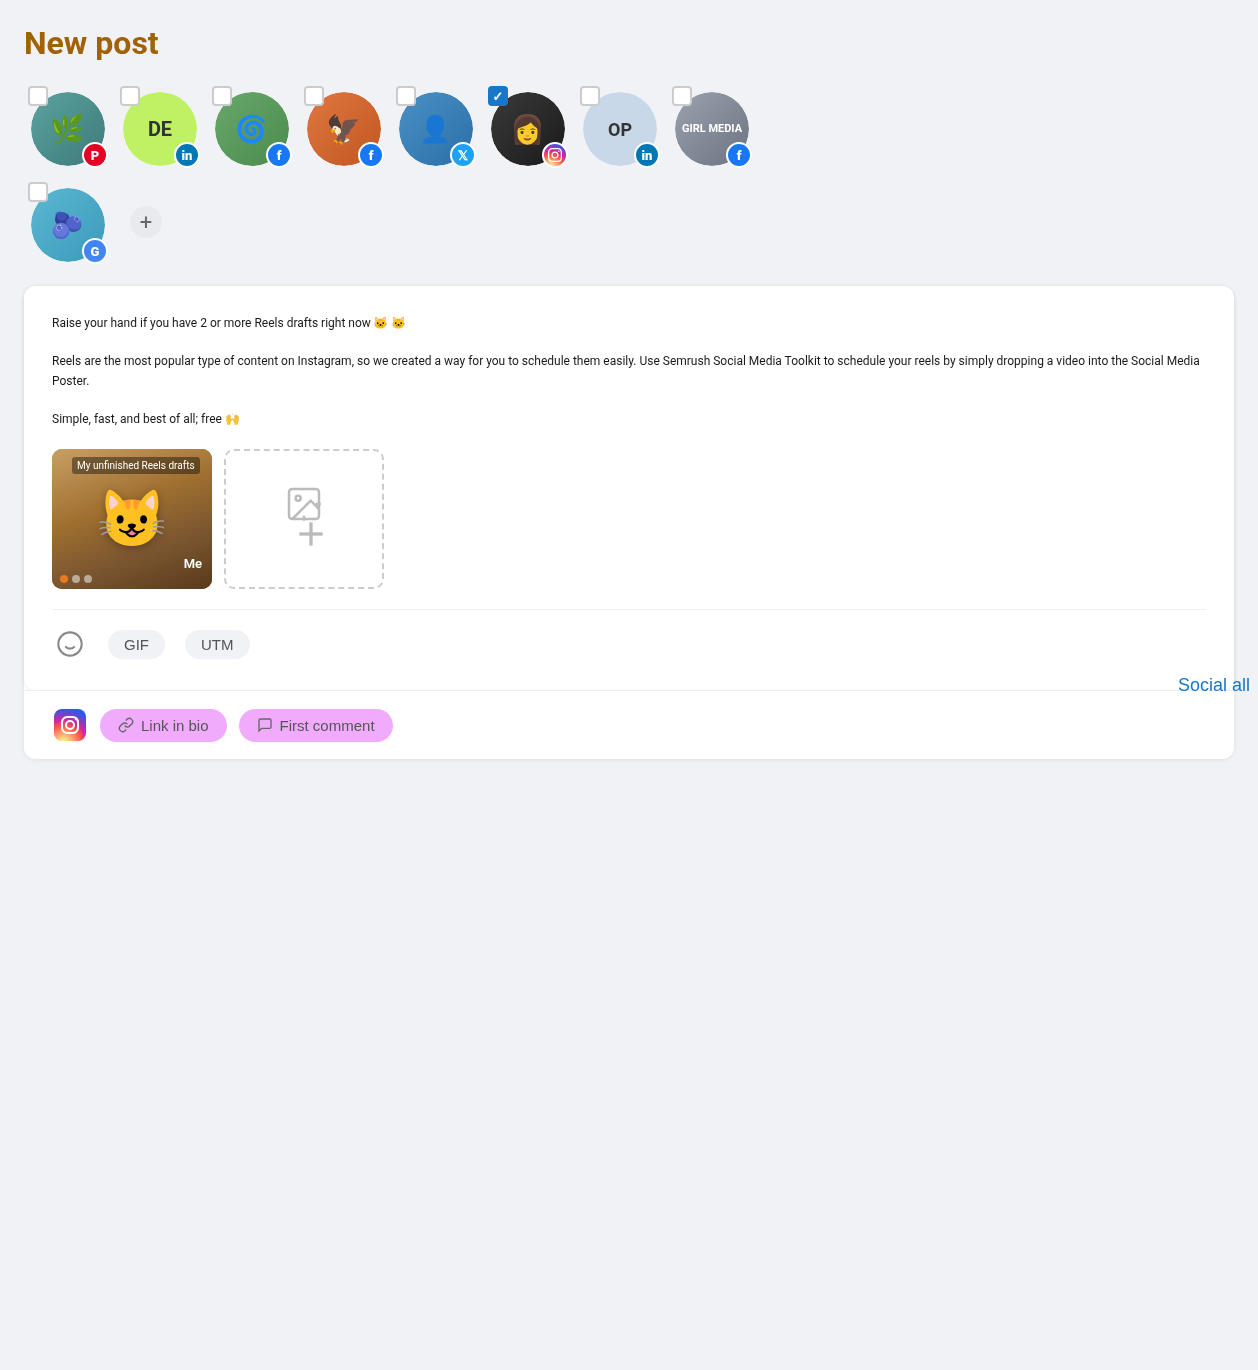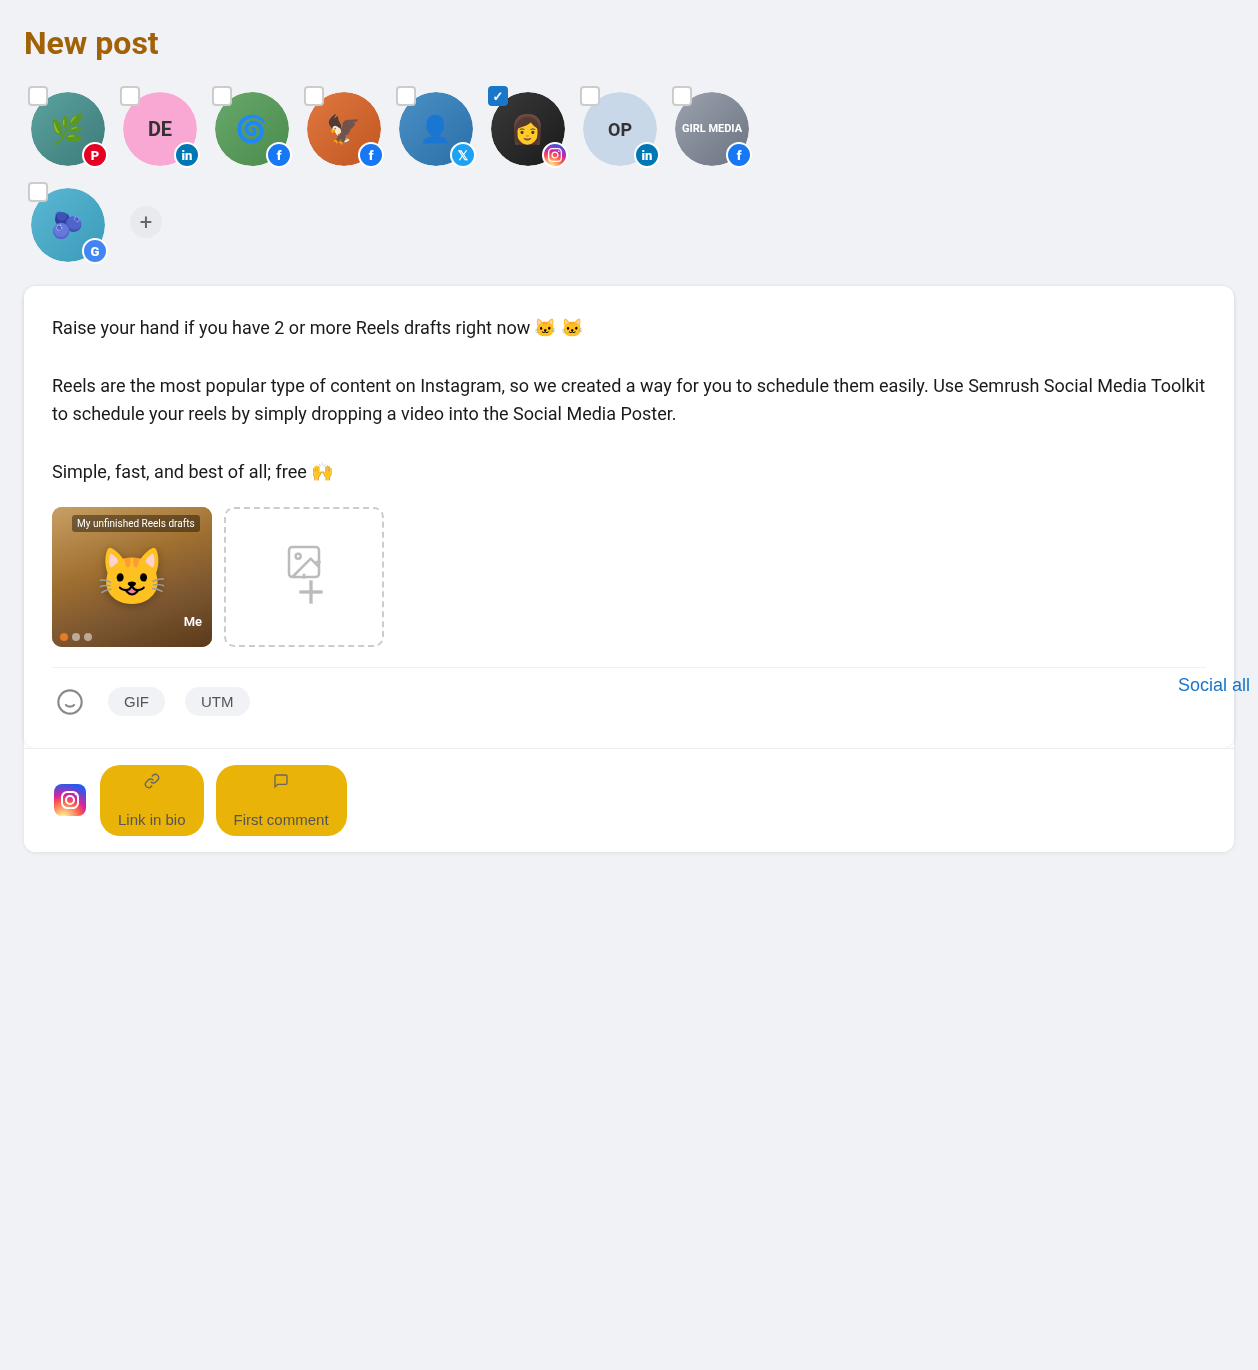--- a/index.html
+++ b/index.html
@@ -129,21 +129,21 @@
 
     .post-editor {
       background: white;
       border-radius: 12px;
       padding: 28px;
       box-shadow: 0 1px 4px rgba(0,0,0,0.08);
       margin-bottom: 0;
     }
 
     .post-text {
-      font-size: 18px;
+      font-size: 12px;
       line-height: 1.6;
       color: #1a1a1a;
       margin-bottom: 20px;
       white-space: pre-line;
     }
 
     .media-row {
       display: flex;
       gap: 12px;
       margin-bottom: 20px;
@@ -279,32 +279,31 @@
     .footer-instagram-icon {
       width: 36px;
       height: 36px;
       border-radius: 50%;
       display: flex;
       align-items: center;
       justify-content: center;
     }
 
     .footer-pill {
-      background: #eab308;
+      background: #f0abfc;
       border-radius: 20px;
       padding: 8px 18px;
       display: flex;
       align-items: center;
-      gap: 22px;
+      gap: 7px;
       font-size: 15px;
       color: #555;
       cursor: pointer;
       border: none;
       font-weight: 500;
-      flex-direction: column;
     }
 
     .accounts-area {
       display: flex;
       flex-wrap: wrap;
       gap: 4px;
       align-items: flex-start;
       padding-bottom: 4px;
     }
 
@@ -335,21 +334,21 @@
         <div class="avatar-placeholder" style="background: linear-gradient(135deg, #5ba3a0, #3d7a78);">
           <span style="font-size:28px;">🌿</span>
         </div>
       </div>
       <div class="social-badge badge-pinterest">P</div>
     </div>
 
     <div class="account-item">
       <div class="account-checkbox"></div>
       <div class="account-avatar">
-        <div class="avatar-placeholder" style="background: #f9a8d4; color: #333;">
+        <div class="avatar-placeholder" style="background: #bef264; color: #333;">
           <span style="font-size:20px; font-weight:700; color:#333;">DE</span>
         </div>
       </div>
       <div class="social-badge badge-linkedin">in</div>
     </div>
 
     <div class="account-item">
       <div class="account-checkbox"></div>
       <div class="account-avatar">
         <div class="avatar-placeholder" style="background: linear-gradient(135deg, #68a86b, #4a8c4d);">

